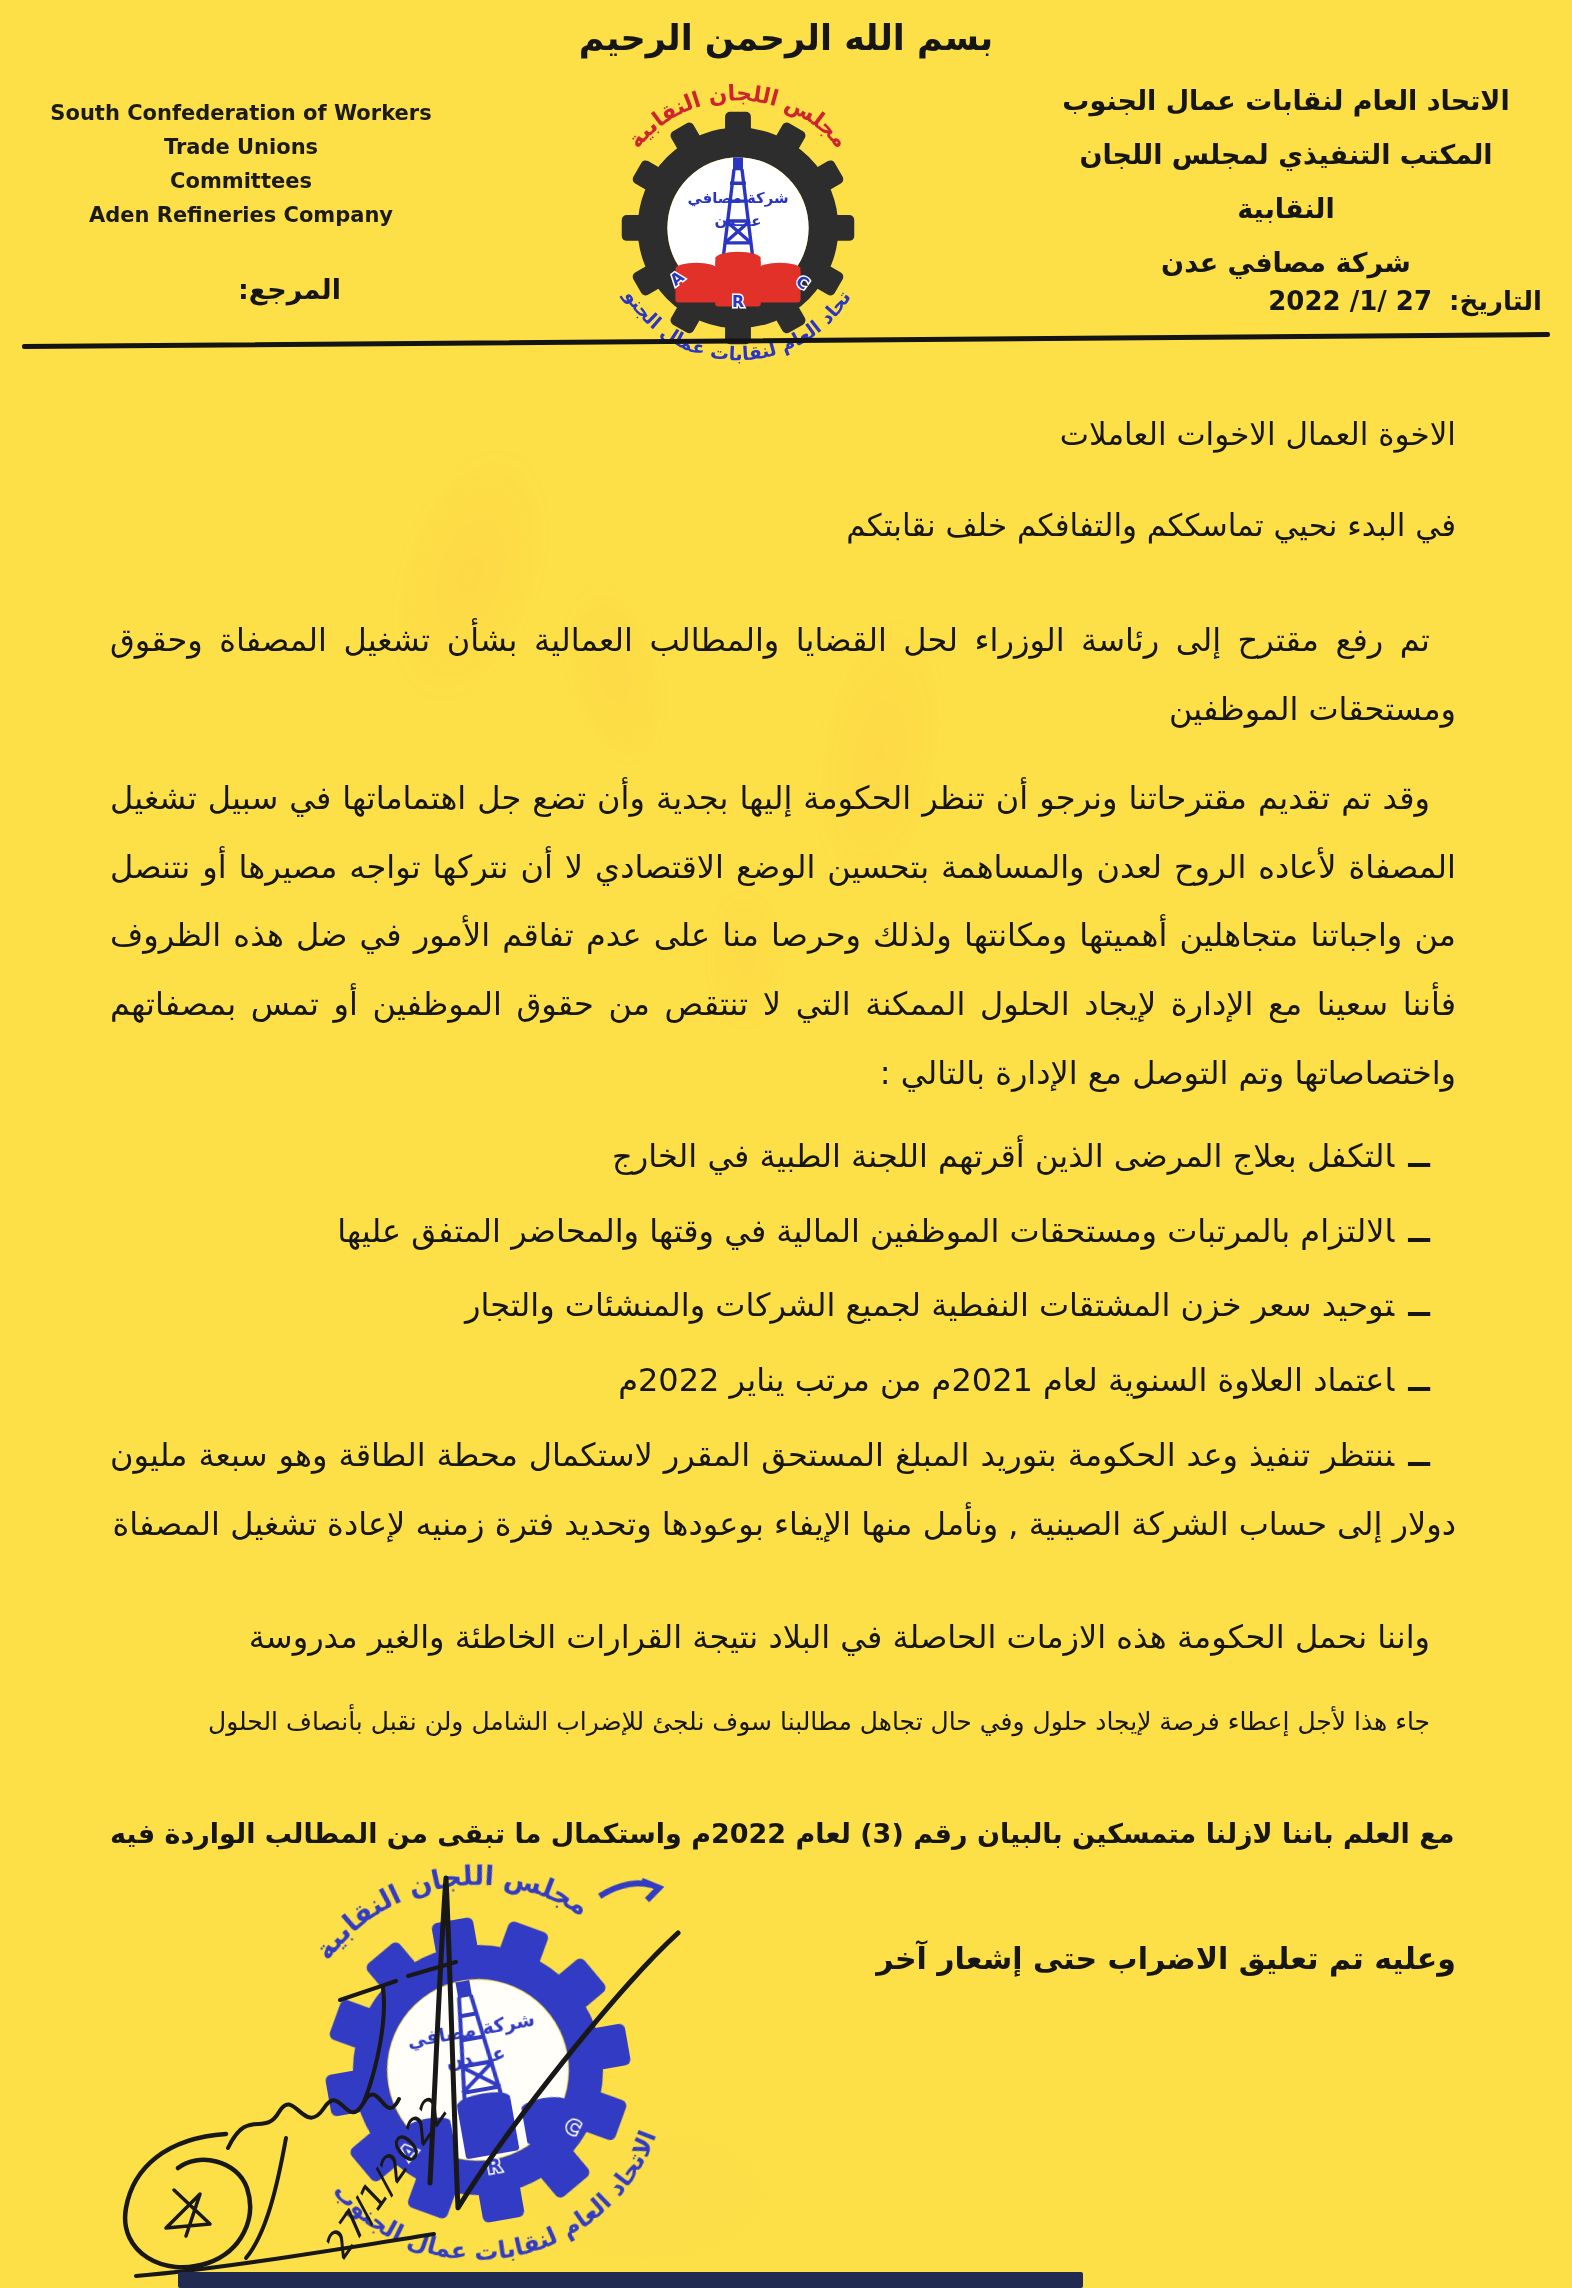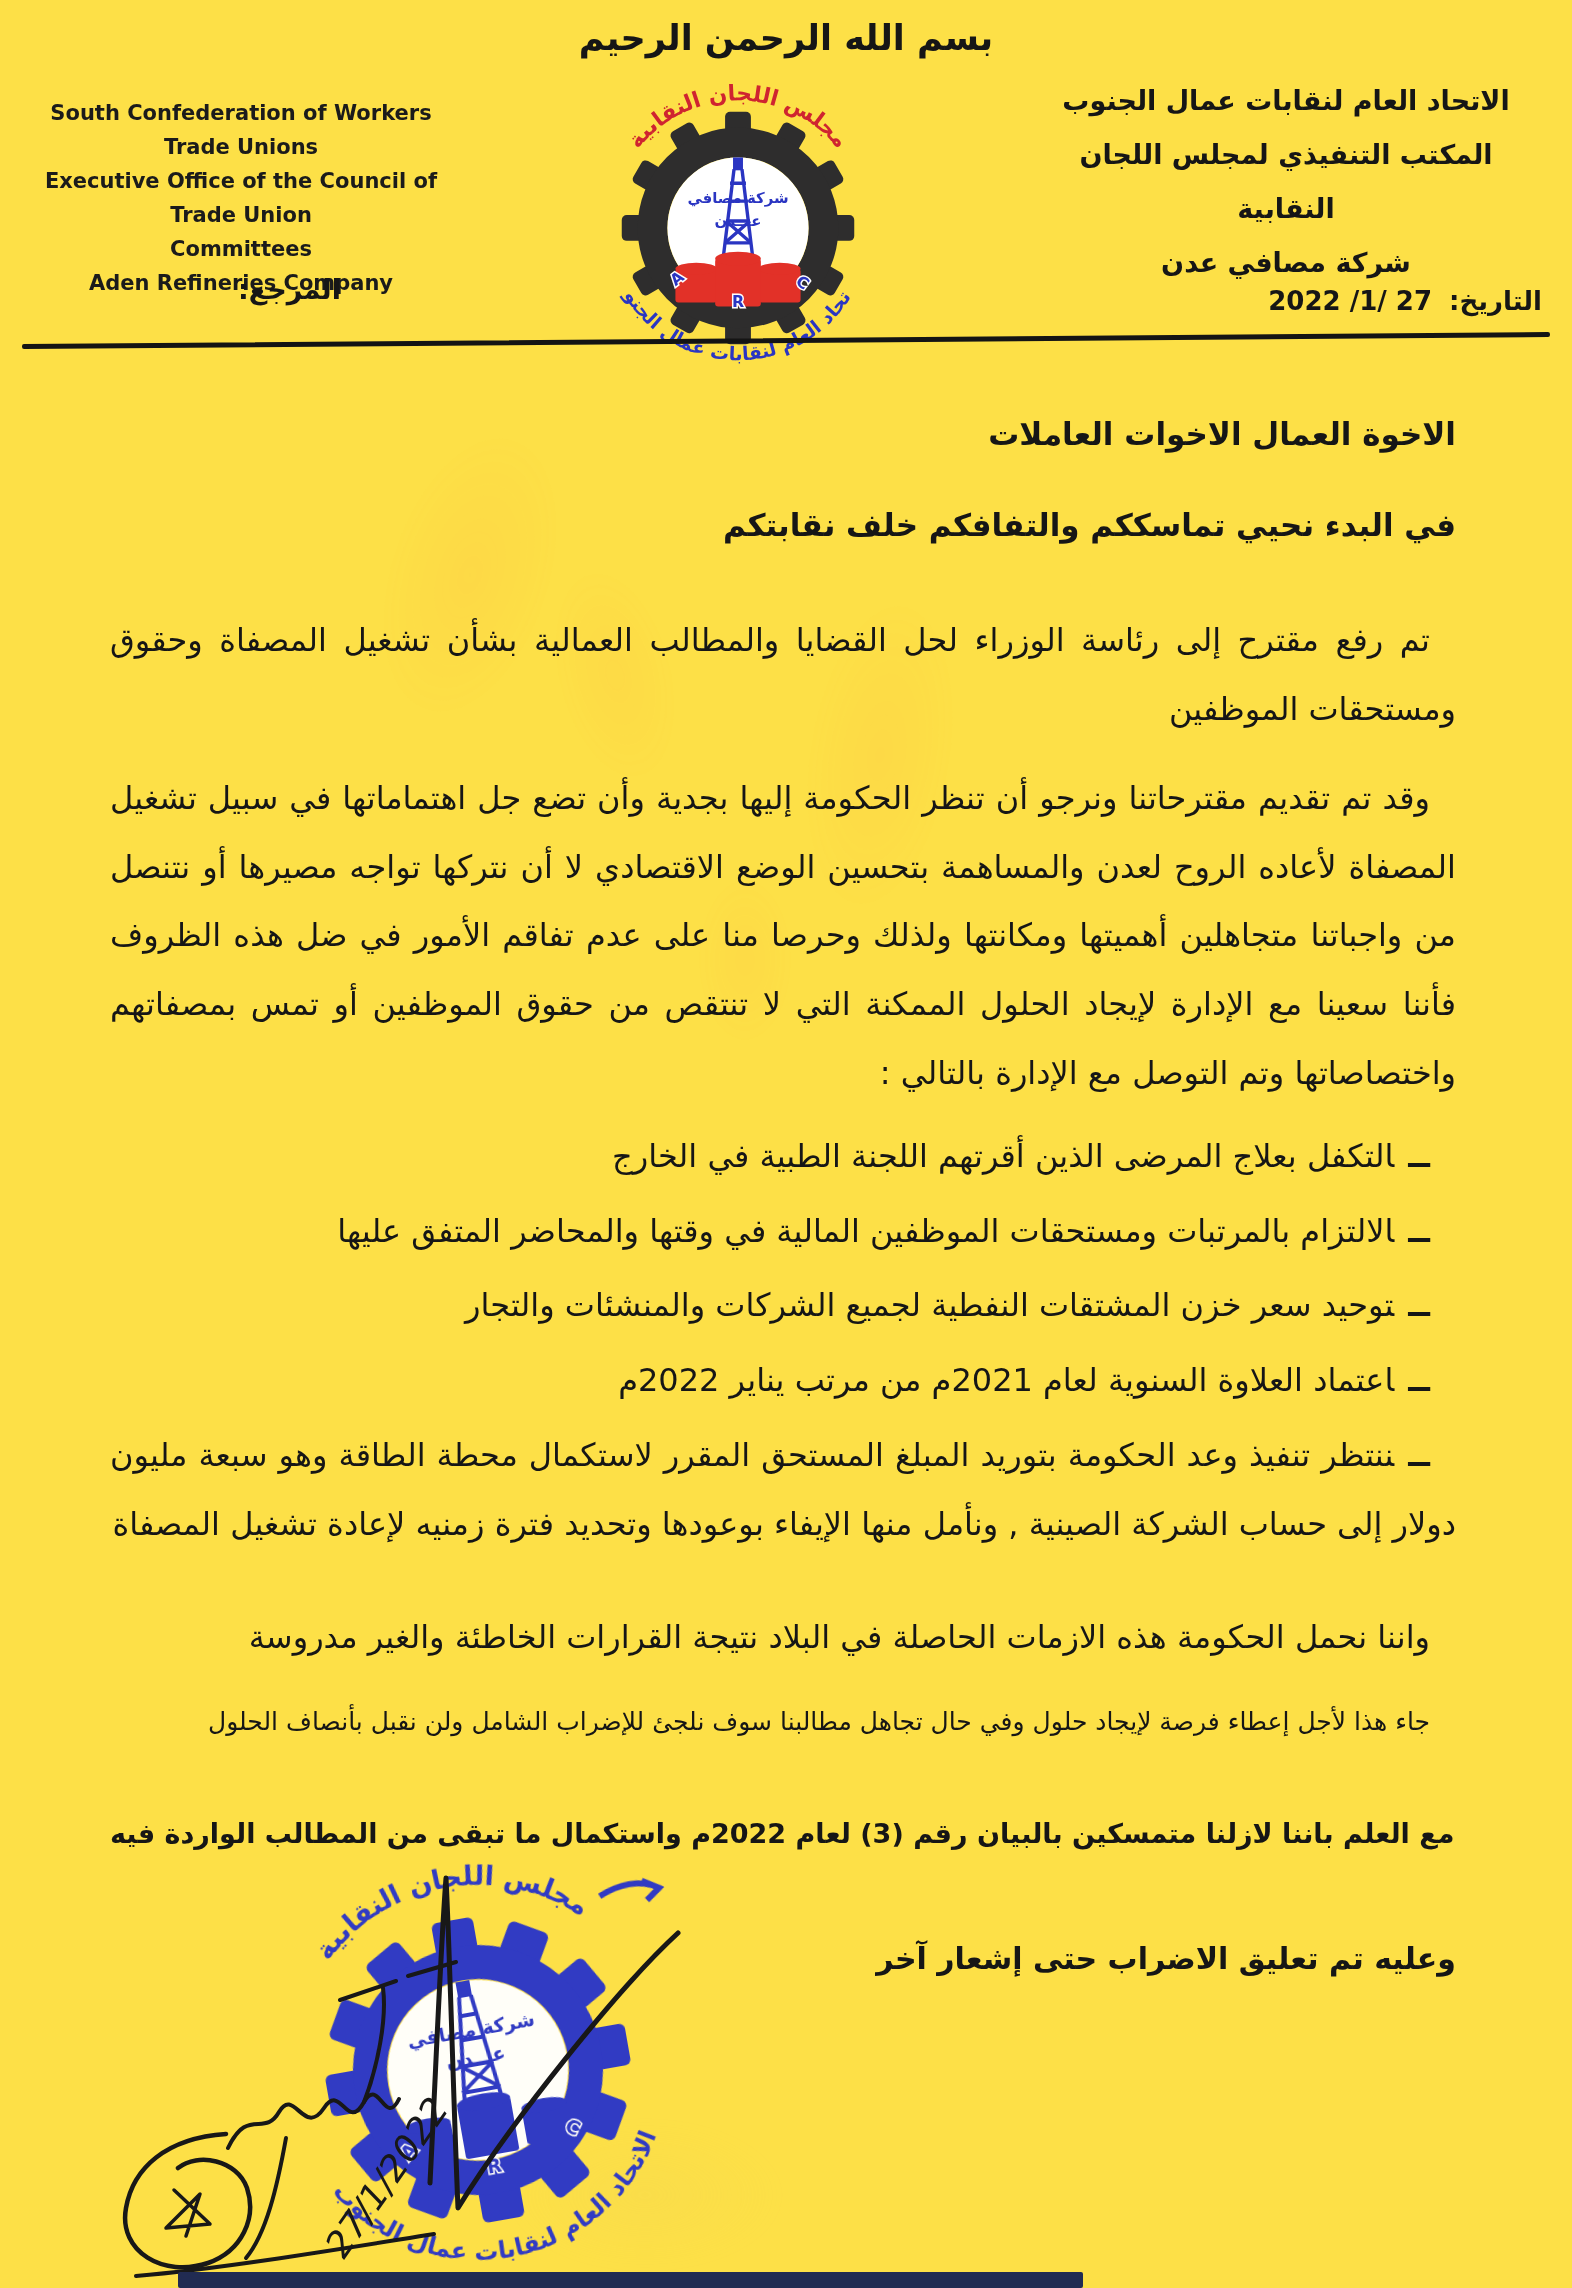--- a/index.html
+++ b/index.html
@@ -14,21 +14,21 @@
           font-weight:bold;font-size:27px;line-height:2.0;}
   .logo-box{position:absolute;top:64px;left:584px;width:308px;height:308px;}
   .date-line{position:absolute;top:286px;right:30px;direction:rtl;font-weight:bold;font-size:26px;}
   .date-line span{margin-left:8px;}
   .ref-label{position:absolute;top:274px;left:238px;font-weight:bold;font-size:27px;direction:rtl;}
   .divider{position:absolute;top:338px;left:22px;width:1528px;height:5px;background:#141414;
            transform:rotate(-0.45deg);border-radius:2px;}
   
   .letter-body{position:absolute;top:382px;right:116px;width:1346px;direction:rtl;
                text-align:justify;font-size:32px;line-height:2.15;}
-  .greet{font-weight:bold;text-align:right;font-size:31px;line-height:2.1;}
+  .greet{font-weight:normal;text-align:right;font-size:31px;line-height:2.1;}
   .g1{margin:20px 0 0;}
   .g2{margin:26px 0 0;}
   .para{margin:0;text-indent:26px;}
   .p1{margin-top:48px;}
   .p2{margin-top:20px;}
   .p3{margin-top:44px;}
   .p4{margin-top:24px;font-size:25px;}
   .list-item{margin-top:6px;}
   .list-item:first-of-type{margin-top:14px;}
   .bullet{letter-spacing:-1px;margin-left:14px;font-weight:bold;}
@@ -59,21 +59,20 @@
   <div class="bleed red b1"></div>
   <div class="bleed red b2"></div>
   <div class="bleed red b3"></div>
   <div class="bleed red b4"></div>
   <div class="bleed yellow b5"></div>
 
   <div class="bismillah">بسم الله الرحمن الرحيم</div>
 
   <div class="hdr-en">
     <div>South Confederation of Workers Trade Unions</div>
-    <div>Executive Office of the Council of Trade Union</div>
     <div>Committees</div>
     <div>Aden Refineries Company</div>
   </div>
 
   <div class="hdr-ar">
     <div>الاتحاد العام لنقابات عمال الجنوب</div>
     <div>المكتب التنفيذي لمجلس اللجان النقابية</div>
     <div>شركة مصافي عدن</div>
   </div>
 

